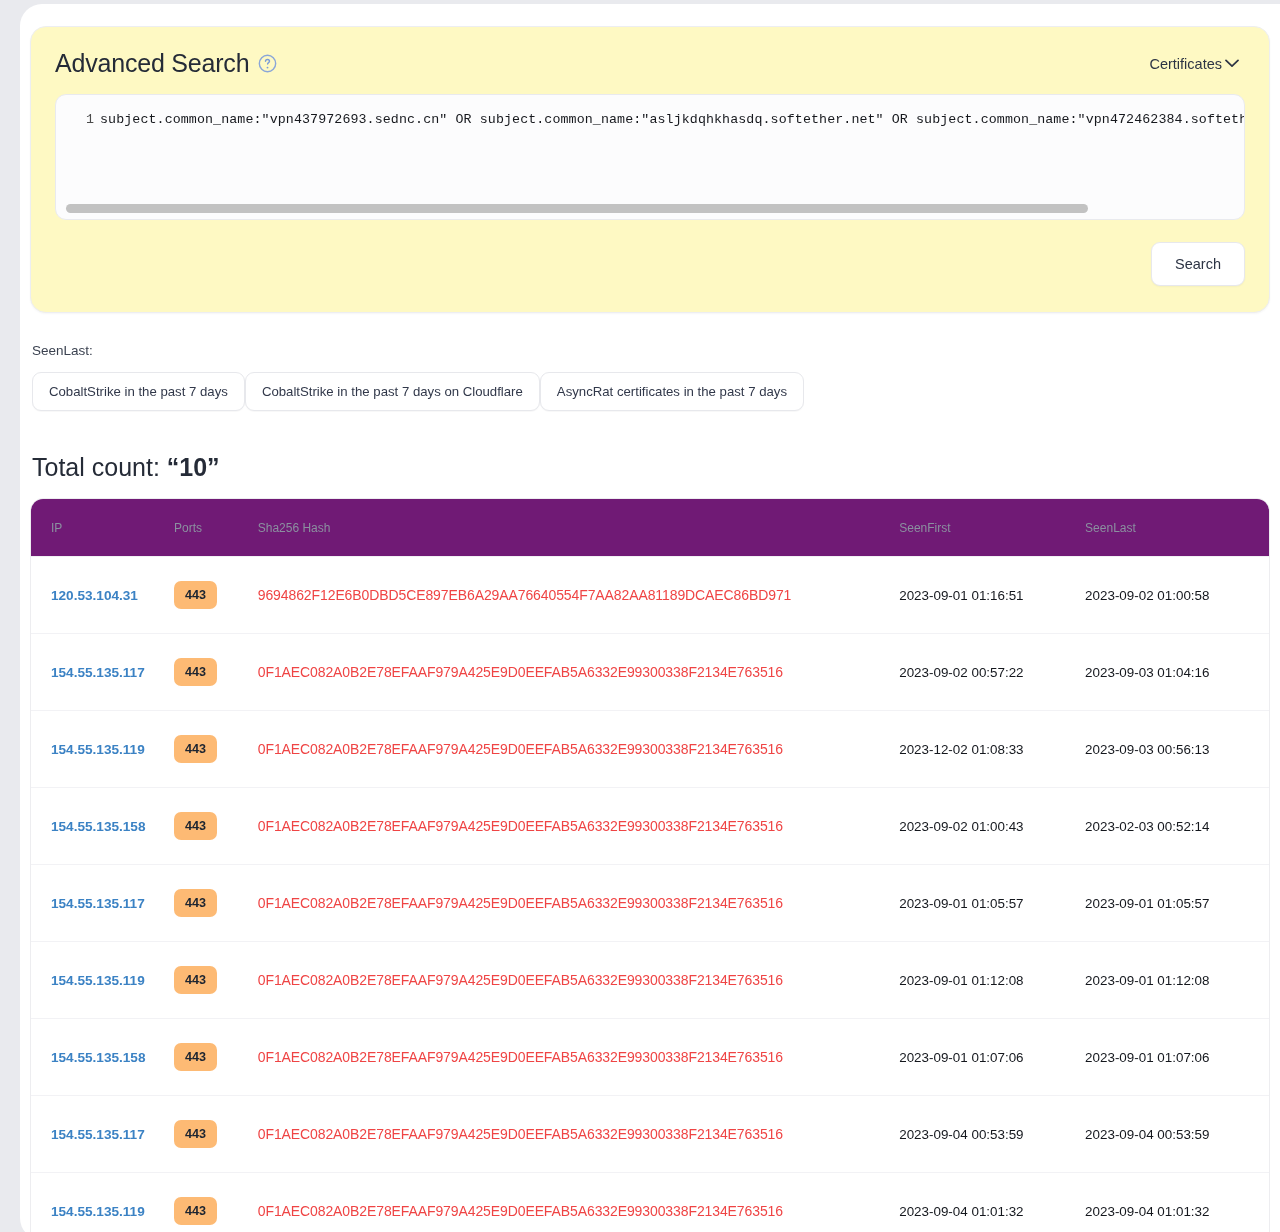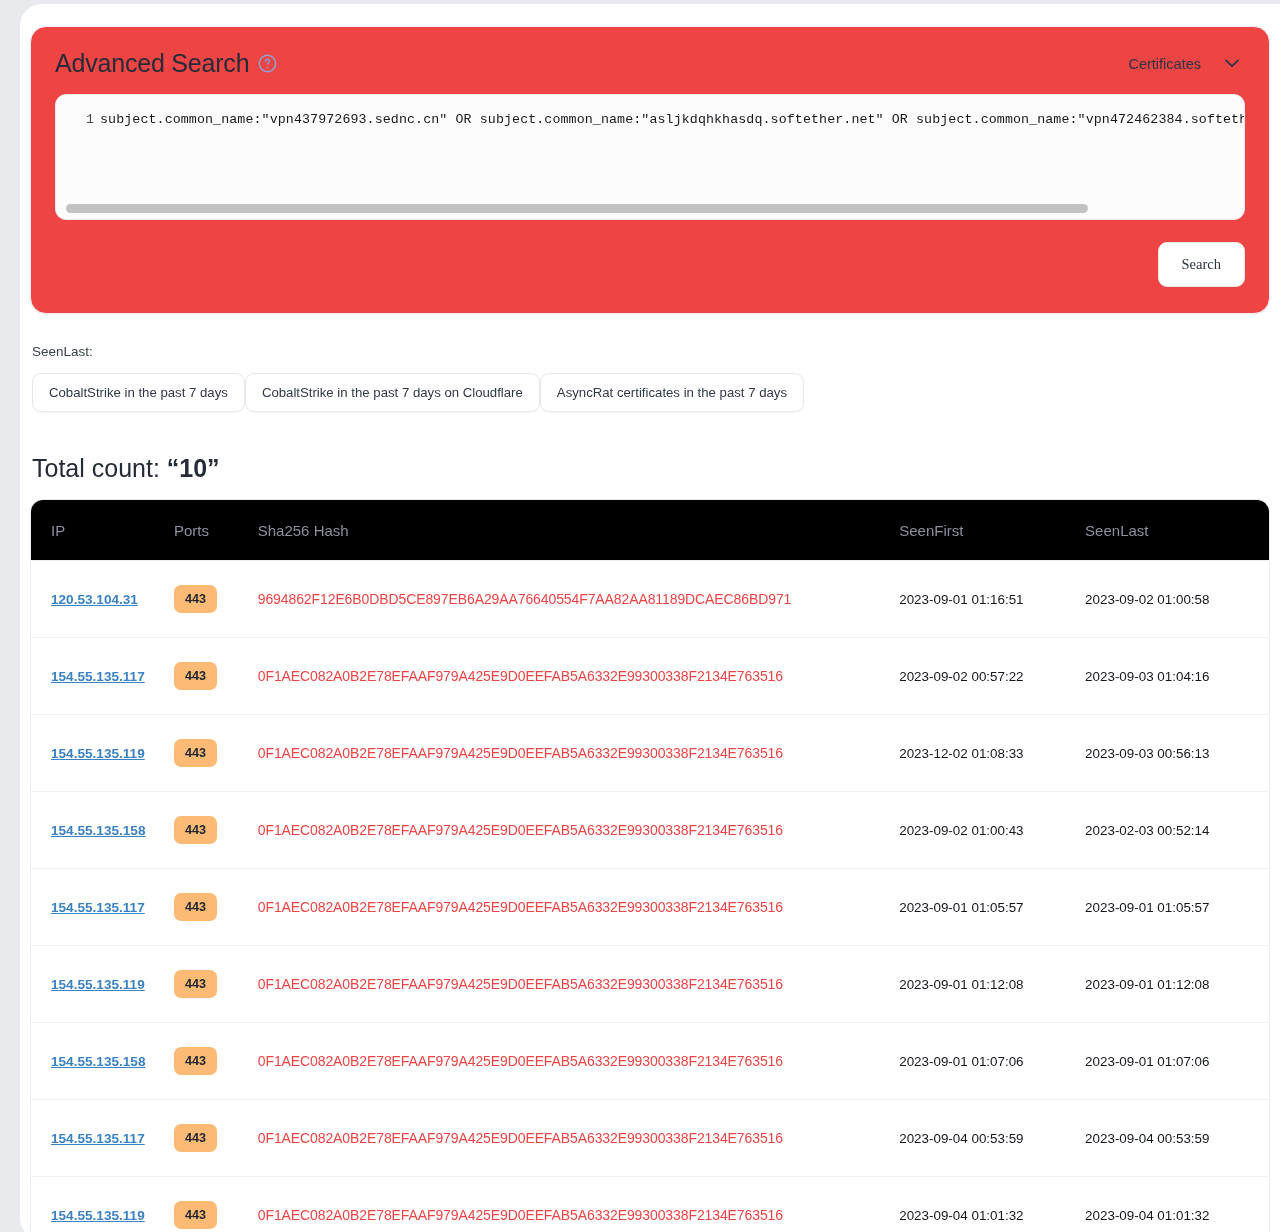--- a/index.html
+++ b/index.html
@@ -18,39 +18,39 @@
     border-radius: 22px 0 0 22px;
     overflow: hidden;
   }
   .inner { padding: 22px 10px 0 10px; }
 
   
   .search-card {
     margin: 0 0 0 0;
     border: 1px solid #edeef1;
     border-radius: 16px;
-    background: #ef4444;
+    background: #fef9c3;
     box-shadow: 0 1px 2px rgba(16,24,40,.04);
     padding: 22px 24px 26px 24px;
     position: relative;
   }
   .card-head {
     display: flex; align-items: center; justify-content: space-between;
     padding: 0 0 16px 0;
   }
   .title-wrap { display: flex; align-items: center; gap: 9px; }
   .title {
     font-size: 25px;
     color: #252b37;
     font-weight: 400;
     letter-spacing: -.2px;
   }
   .help-icon { width: 19px; height: 19px; display: block; }
   .type-select {
-    display: flex; align-items: center; gap: 24px;
+    display: flex; align-items: center; gap: 3px;
     font-size: 14.5px; color: #2c3444; padding-right: 6px; cursor: pointer;
   }
   .chev { width: 14px; height: 9px; display:block; }
 
   
   .editor {
     position: relative;
     height: 126px;
     border: 1px solid #e9eaee;
     border-radius: 11px;
@@ -82,21 +82,21 @@
   .search-btn-row { display: flex; justify-content: flex-end; padding-top: 22px; }
   .search-btn {
     border: 1px solid #e7e8ec;
     background: #fff;
     border-radius: 9px;
     padding: 13px 23px;
     font-size: 14.5px;
     color: #2c3444;
     cursor: pointer;
     box-shadow: 0 1px 2px rgba(16,24,40,.04);
-    font-family: Liberation Serif, serif;
+    font-family: Liberation Sans, sans-serif;
   }
 
   
   .examples { padding: 30px 2px 0 2px; }
   .examples-label { font-size: 13.5px; color: #3b4250; }
   .chips { display: flex; padding-top: 14px; }
   .chip {
     border: 1px solid #e7e8ec;
     border-radius: 9px;
     background: #fff;
@@ -119,45 +119,44 @@
 
   .table-wrap {
     border: 1px solid #ededf0;
     border-radius: 13px;
     overflow: hidden;
     background: #fff;
   }
   table { width: 100%; border-collapse: collapse; table-layout: fixed; }
   thead th {
     text-align: left;
-    font-size: 15px;
+    font-size: 12px;
     font-weight: 400;
     color: #8b90a0;
     padding: 22px 0 21px 0;
     border-bottom: 1px solid #f0f0f3;
-    background: #000000;
+    background: #701a75;
   }
   tbody td {
     padding: 24px 0 24px 0;
     border-bottom: 1px solid #f2f2f5;
     font-size: 13.6px;
     vertical-align: middle;
   }
   tbody tr:last-child td { border-bottom: none; }
   .c-ip    { width: 140px; padding-left: 20px !important; }
   .c-port  { width: 82px; }
   .c-hash  { width: 628px; }
   .c-first { width: 182px; }
   .c-last  { width: 180px; }
   thead .c-ip { padding-left: 20px !important; }
 
   .ip-link {
     color: #3b82c4;
     font-weight: 700;
-    text-decoration: underline;
     font-size: 13.6px;
     cursor: pointer;
   }
   .port-badge {
     display: inline-block;
     background: #fdba74;
     color: #1c2430;
     font-weight: 700;
     font-size: 12.6px;
     border-radius: 7px;

